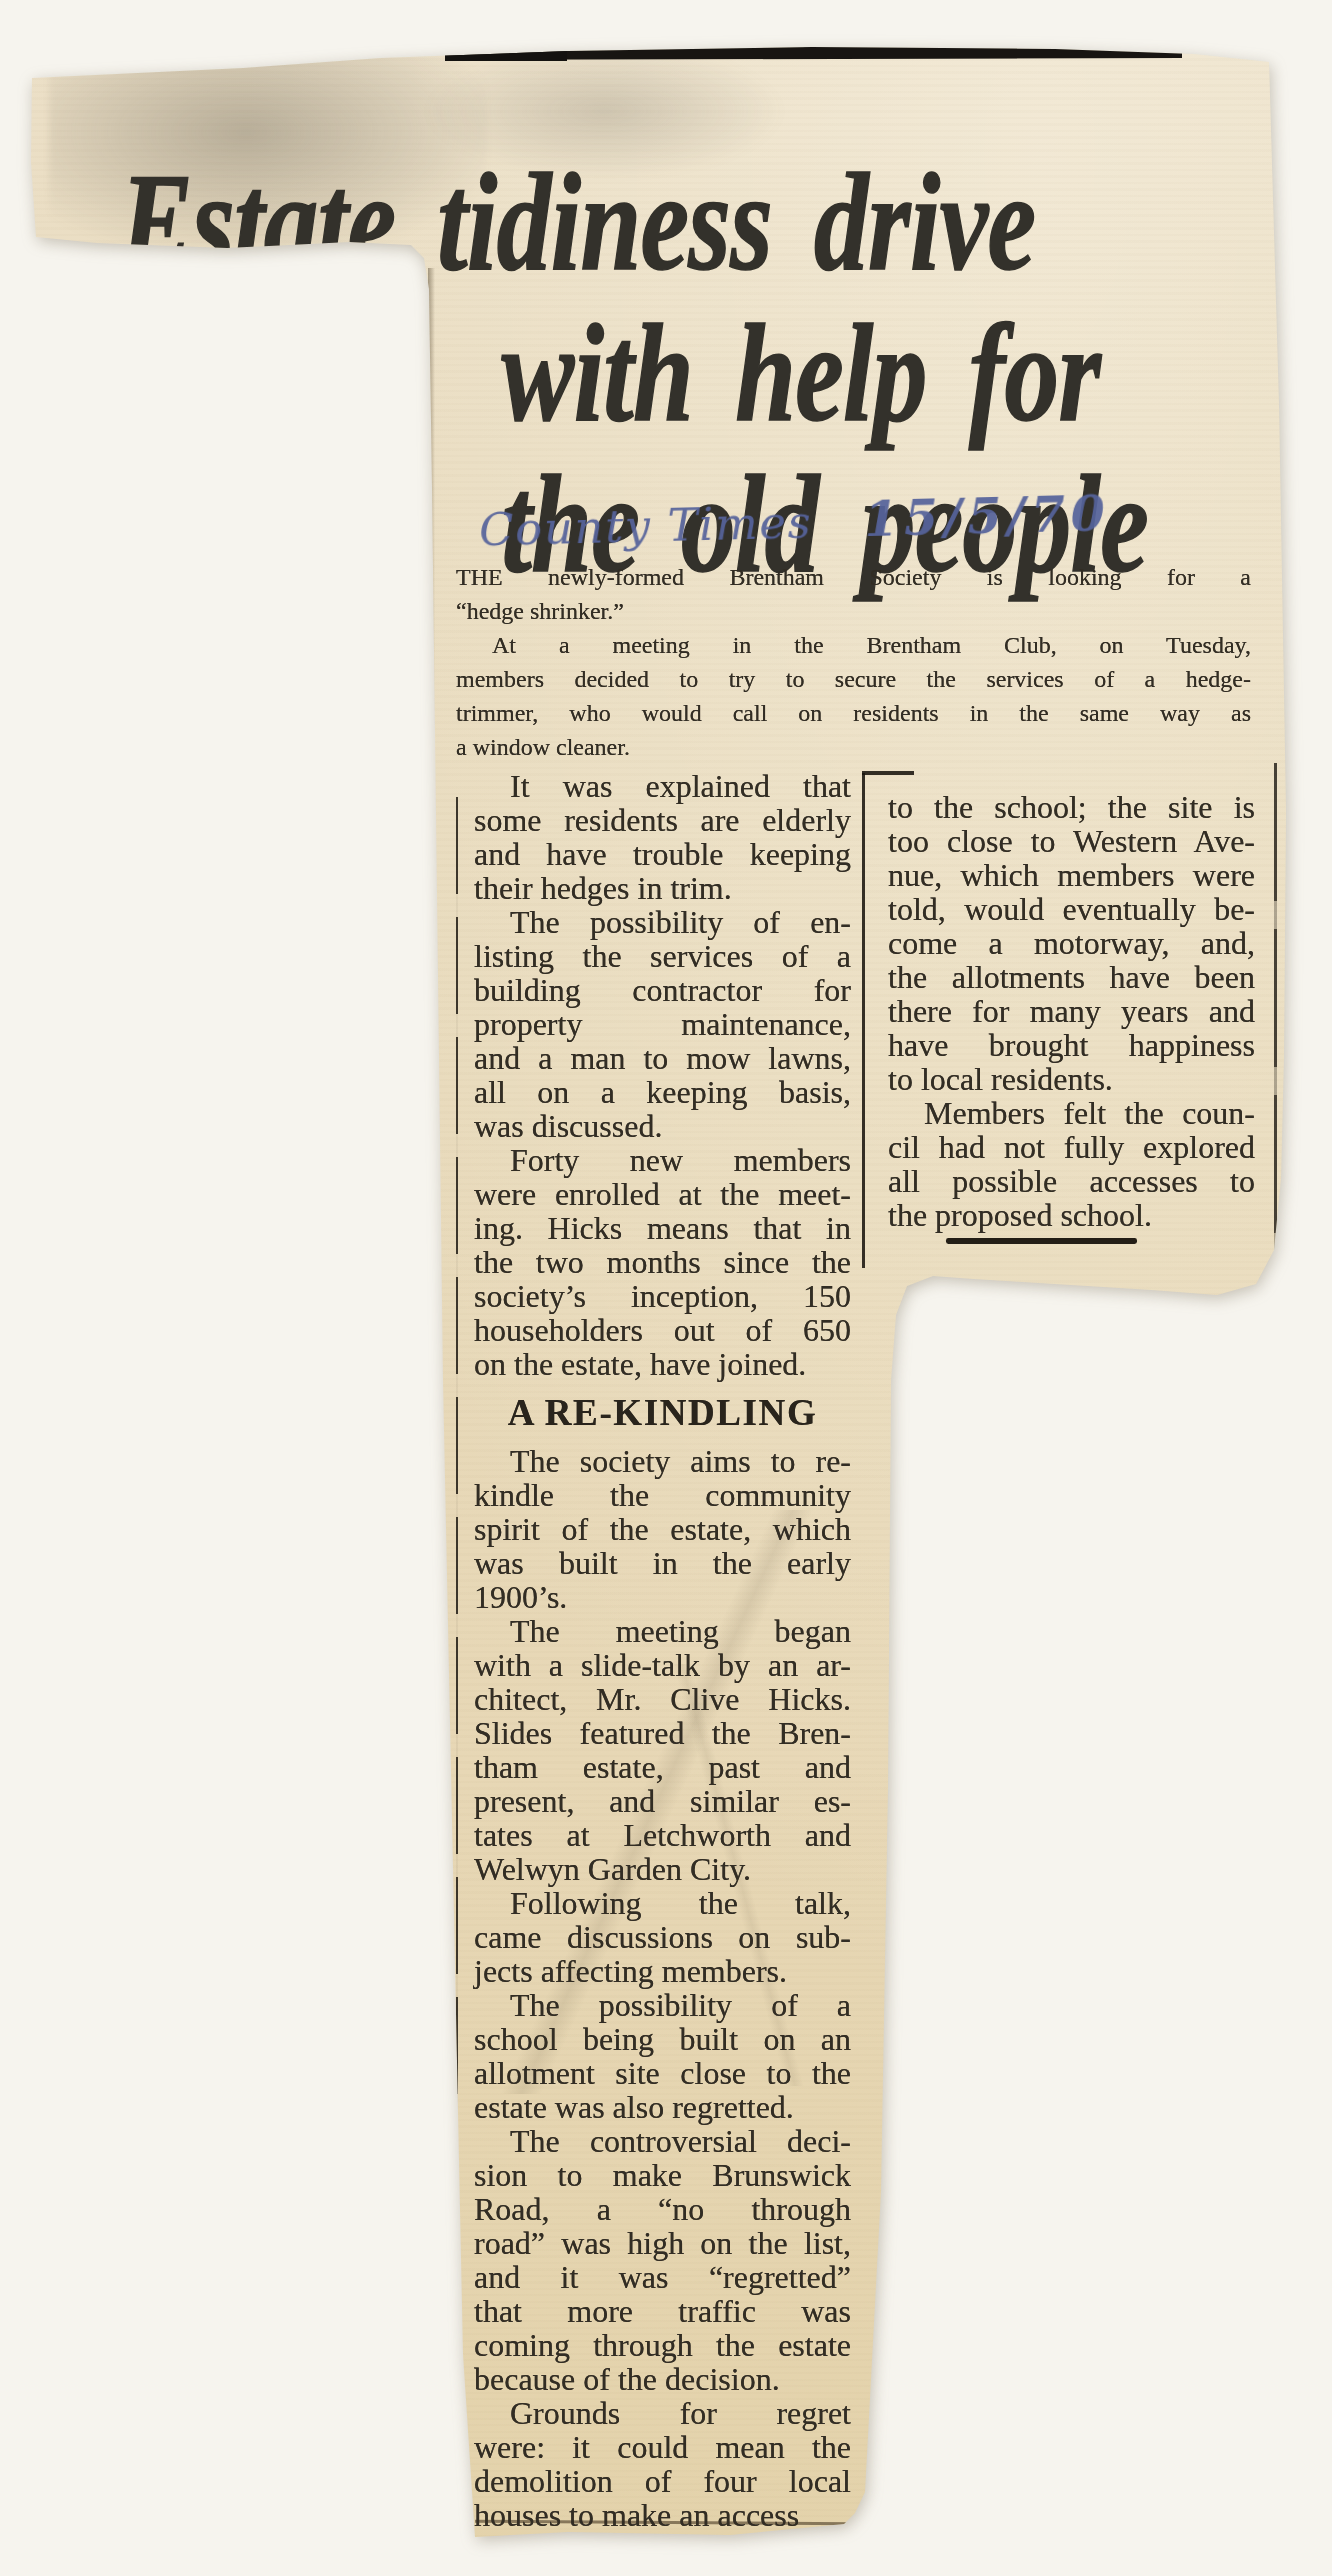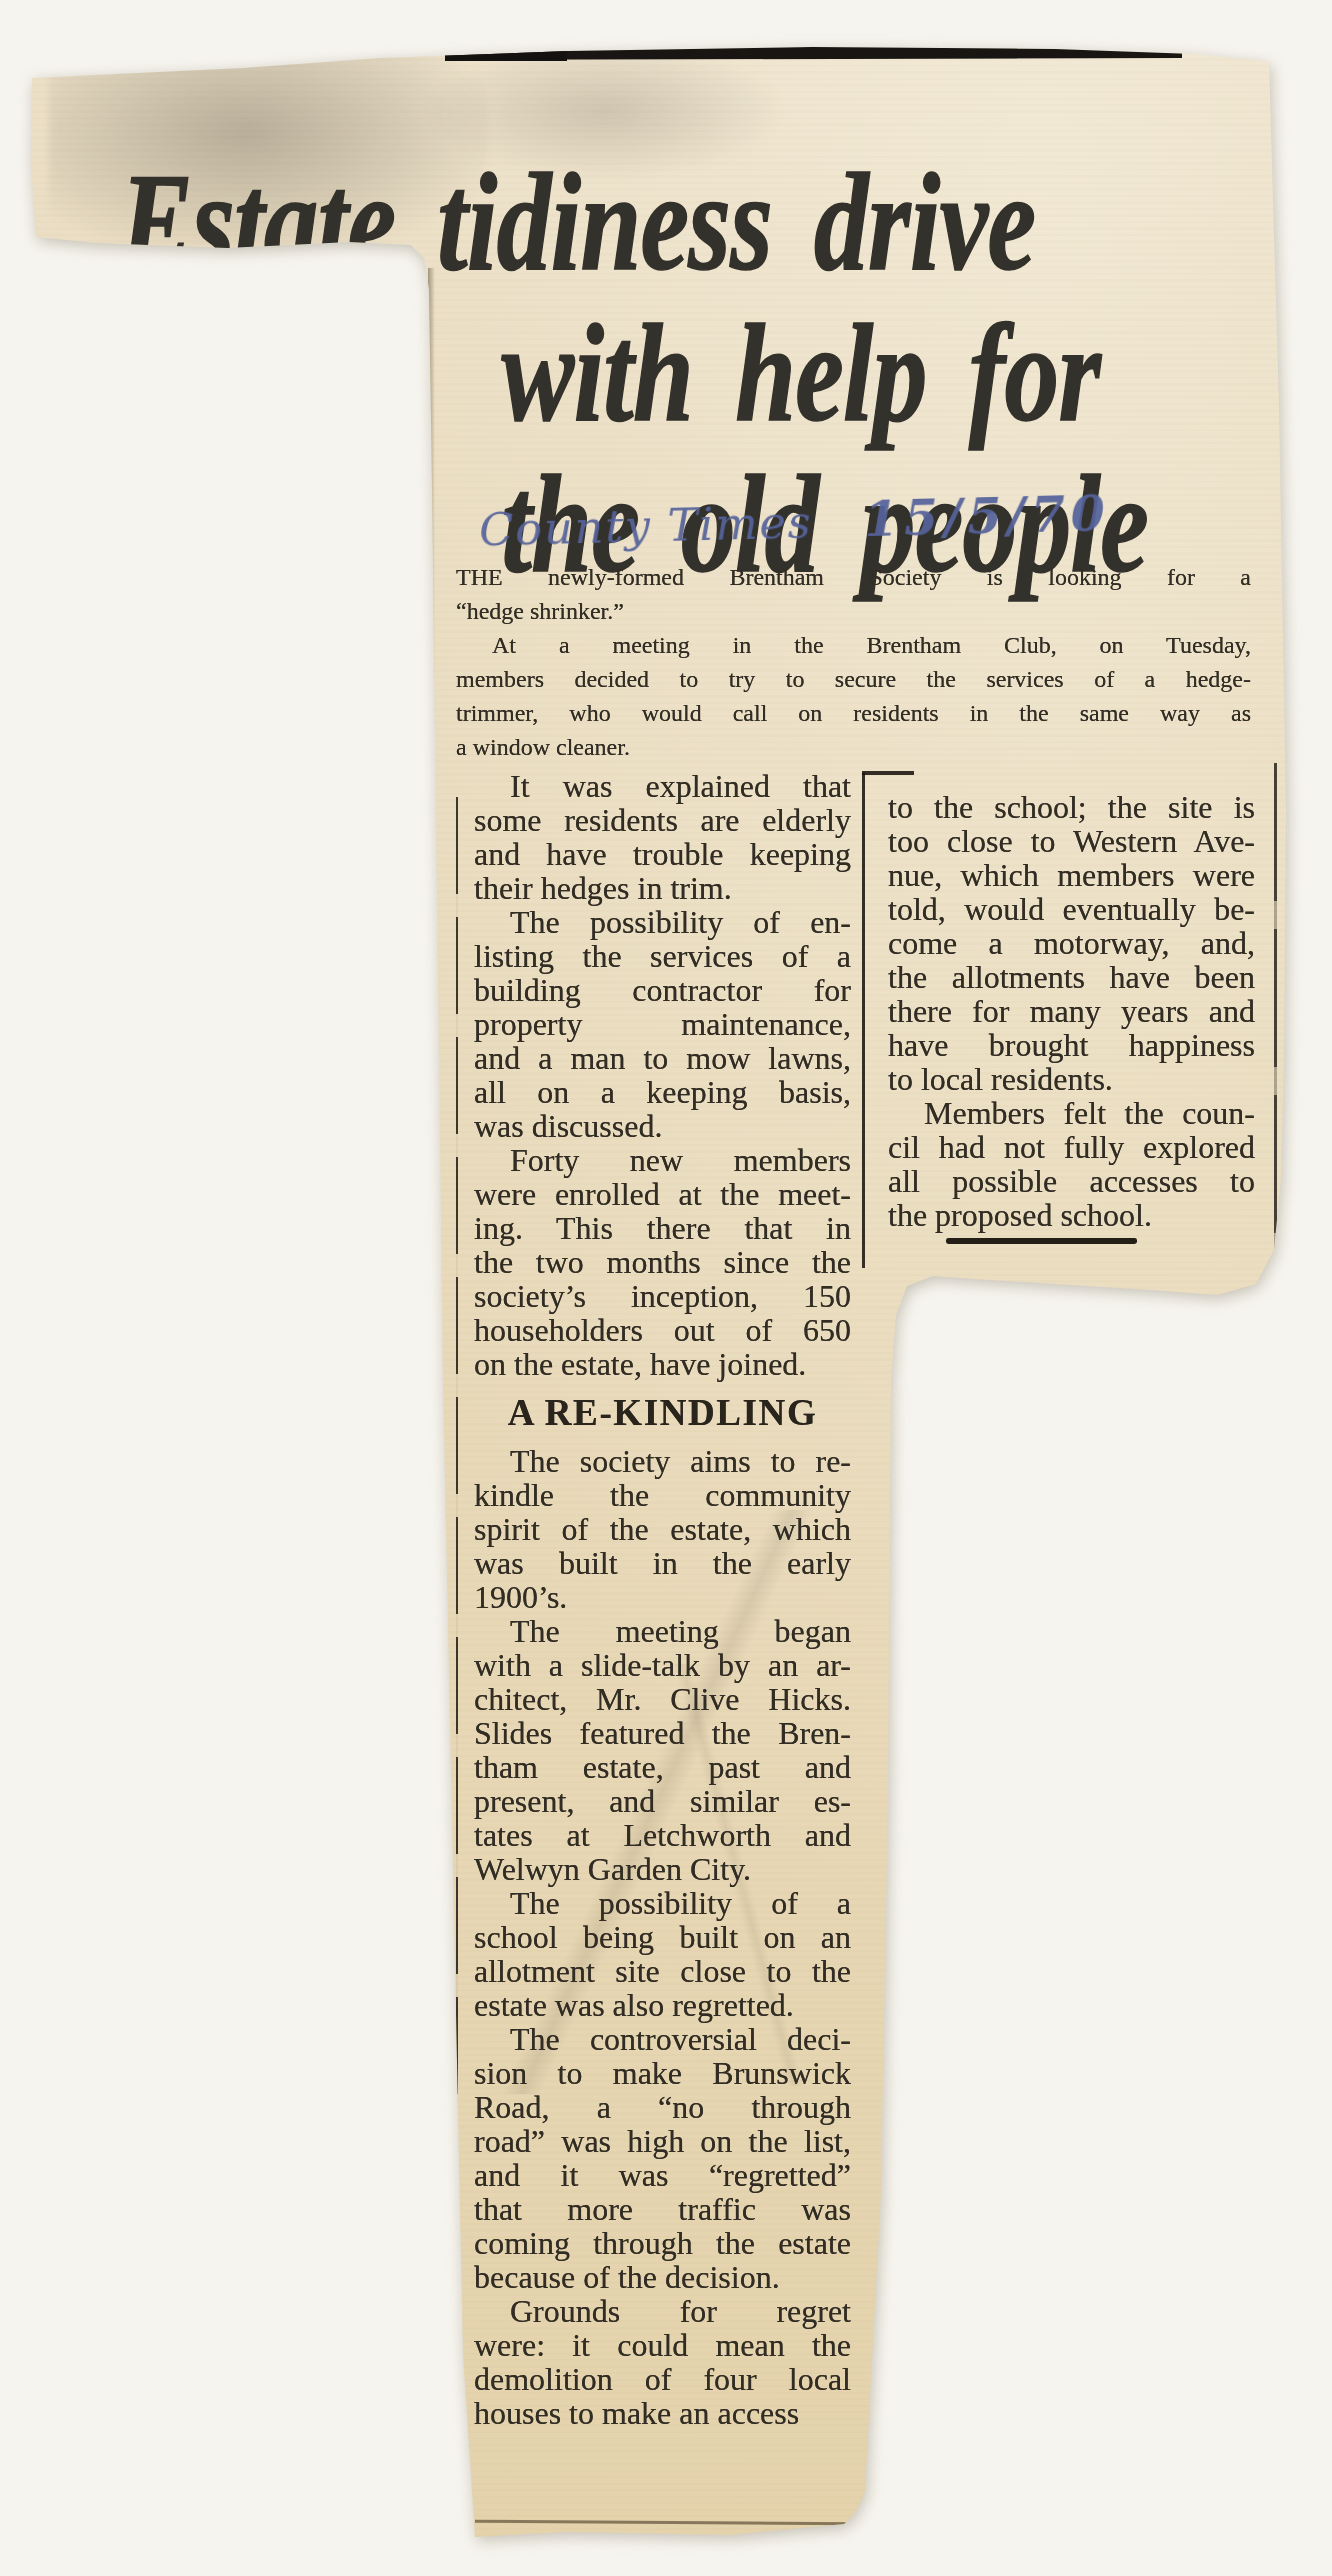--- a/index.html
+++ b/index.html
@@ -157,21 +157,21 @@
             <span class="tl">listing the services of a</span>
             <span class="tl">building contractor for</span>
             <span class="tl">property maintenance,</span>
             <span class="tl">and a man to mow lawns,</span>
             <span class="tl">all on a keeping basis,</span>
             <span class="tl pl">was discussed.</span>
           </p>
         <p class="para">
             <span class="tl fi">Forty new members</span>
             <span class="tl">were enrolled at the meet-</span>
-            <span class="tl">ing. This there that in</span>
+            <span class="tl">ing. Hicks means that in</span>
             <span class="tl">the two months since the</span>
             <span class="tl">society’s inception, 150</span>
             <span class="tl">householders out of 650</span>
             <span class="tl pl">on the estate, have joined.</span>
           </p>
 
         <h2 class="subhead">A RE-KINDLING</h2>
 
         <p class="para">
             <span class="tl fi">The society aims to re-</span>
@@ -182,20 +182,25 @@
           </p>
         <p class="para">
             <span class="tl fi">The meeting began</span>
             <span class="tl">with a slide-talk by an ar-</span>
             <span class="tl">chitect, Mr. Clive Hicks.</span>
             <span class="tl">Slides featured the Bren-</span>
             <span class="tl">tham estate, past and</span>
             <span class="tl">present, and similar es-</span>
             <span class="tl">tates at Letchworth and</span>
             <span class="tl pl">Welwyn Garden City.</span>
+          </p>
+        <p class="para">
+            <span class="tl fi">Following the talk,</span>
+            <span class="tl">came discussions on sub-</span>
+            <span class="tl pl">jects affecting members.</span>
           </p>
         <p class="para">
             <span class="tl fi">The possibility of a</span>
             <span class="tl">school being built on an</span>
             <span class="tl">allotment site close to the</span>
             <span class="tl pl">estate was also regretted.</span>
           </p>
         <p class="para">
             <span class="tl fi">The controversial deci-</span>
             <span class="tl">sion to make Brunswick</span>

